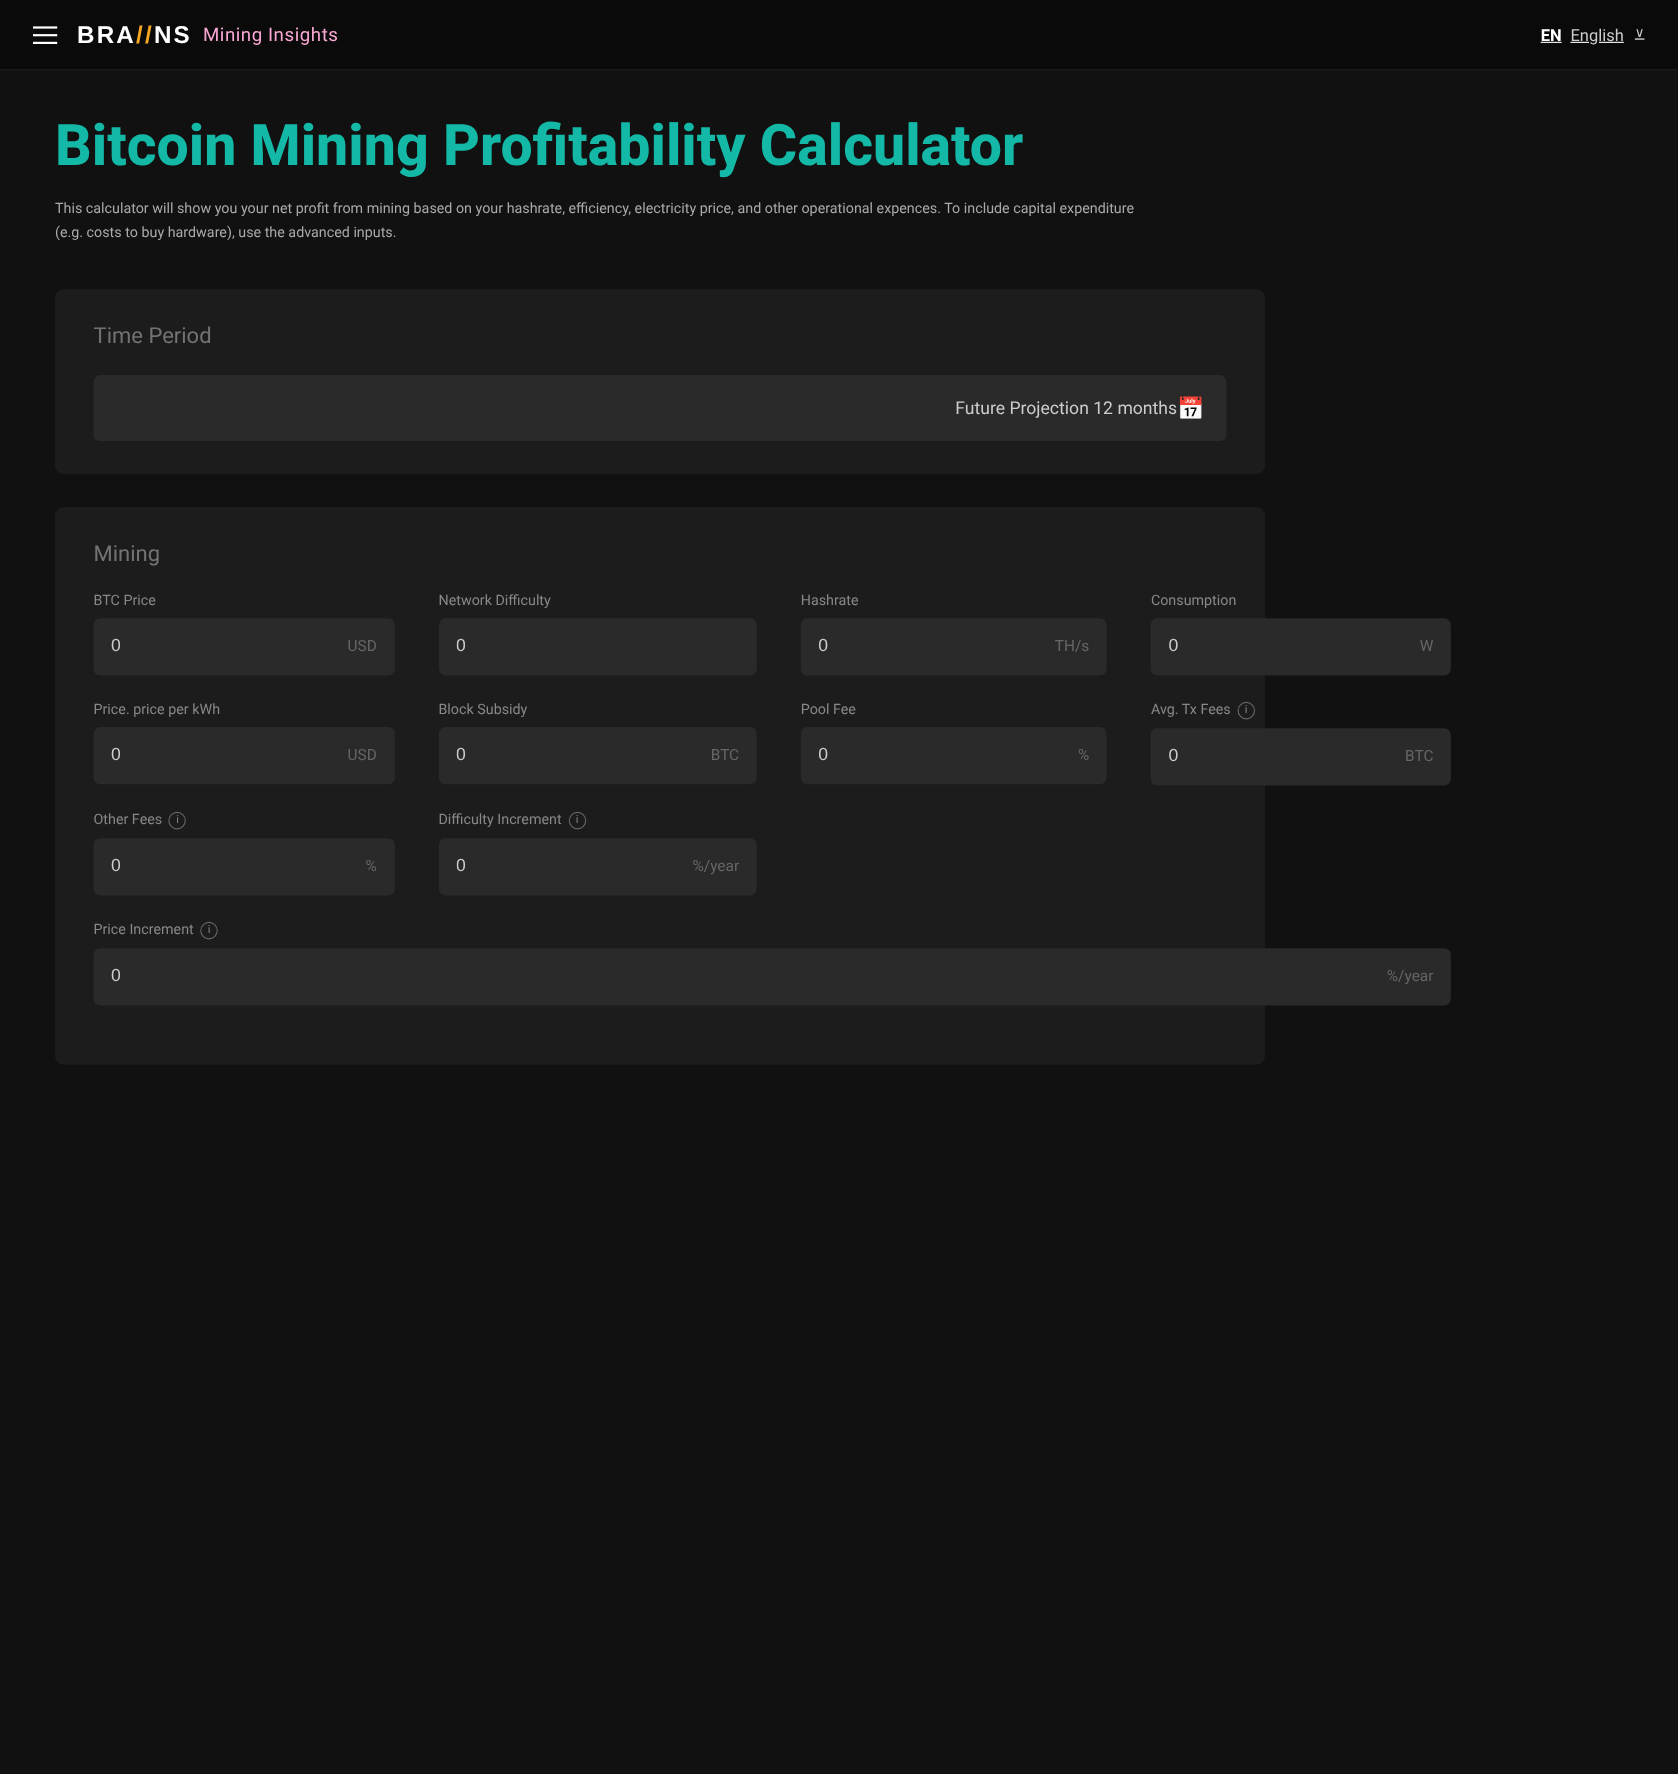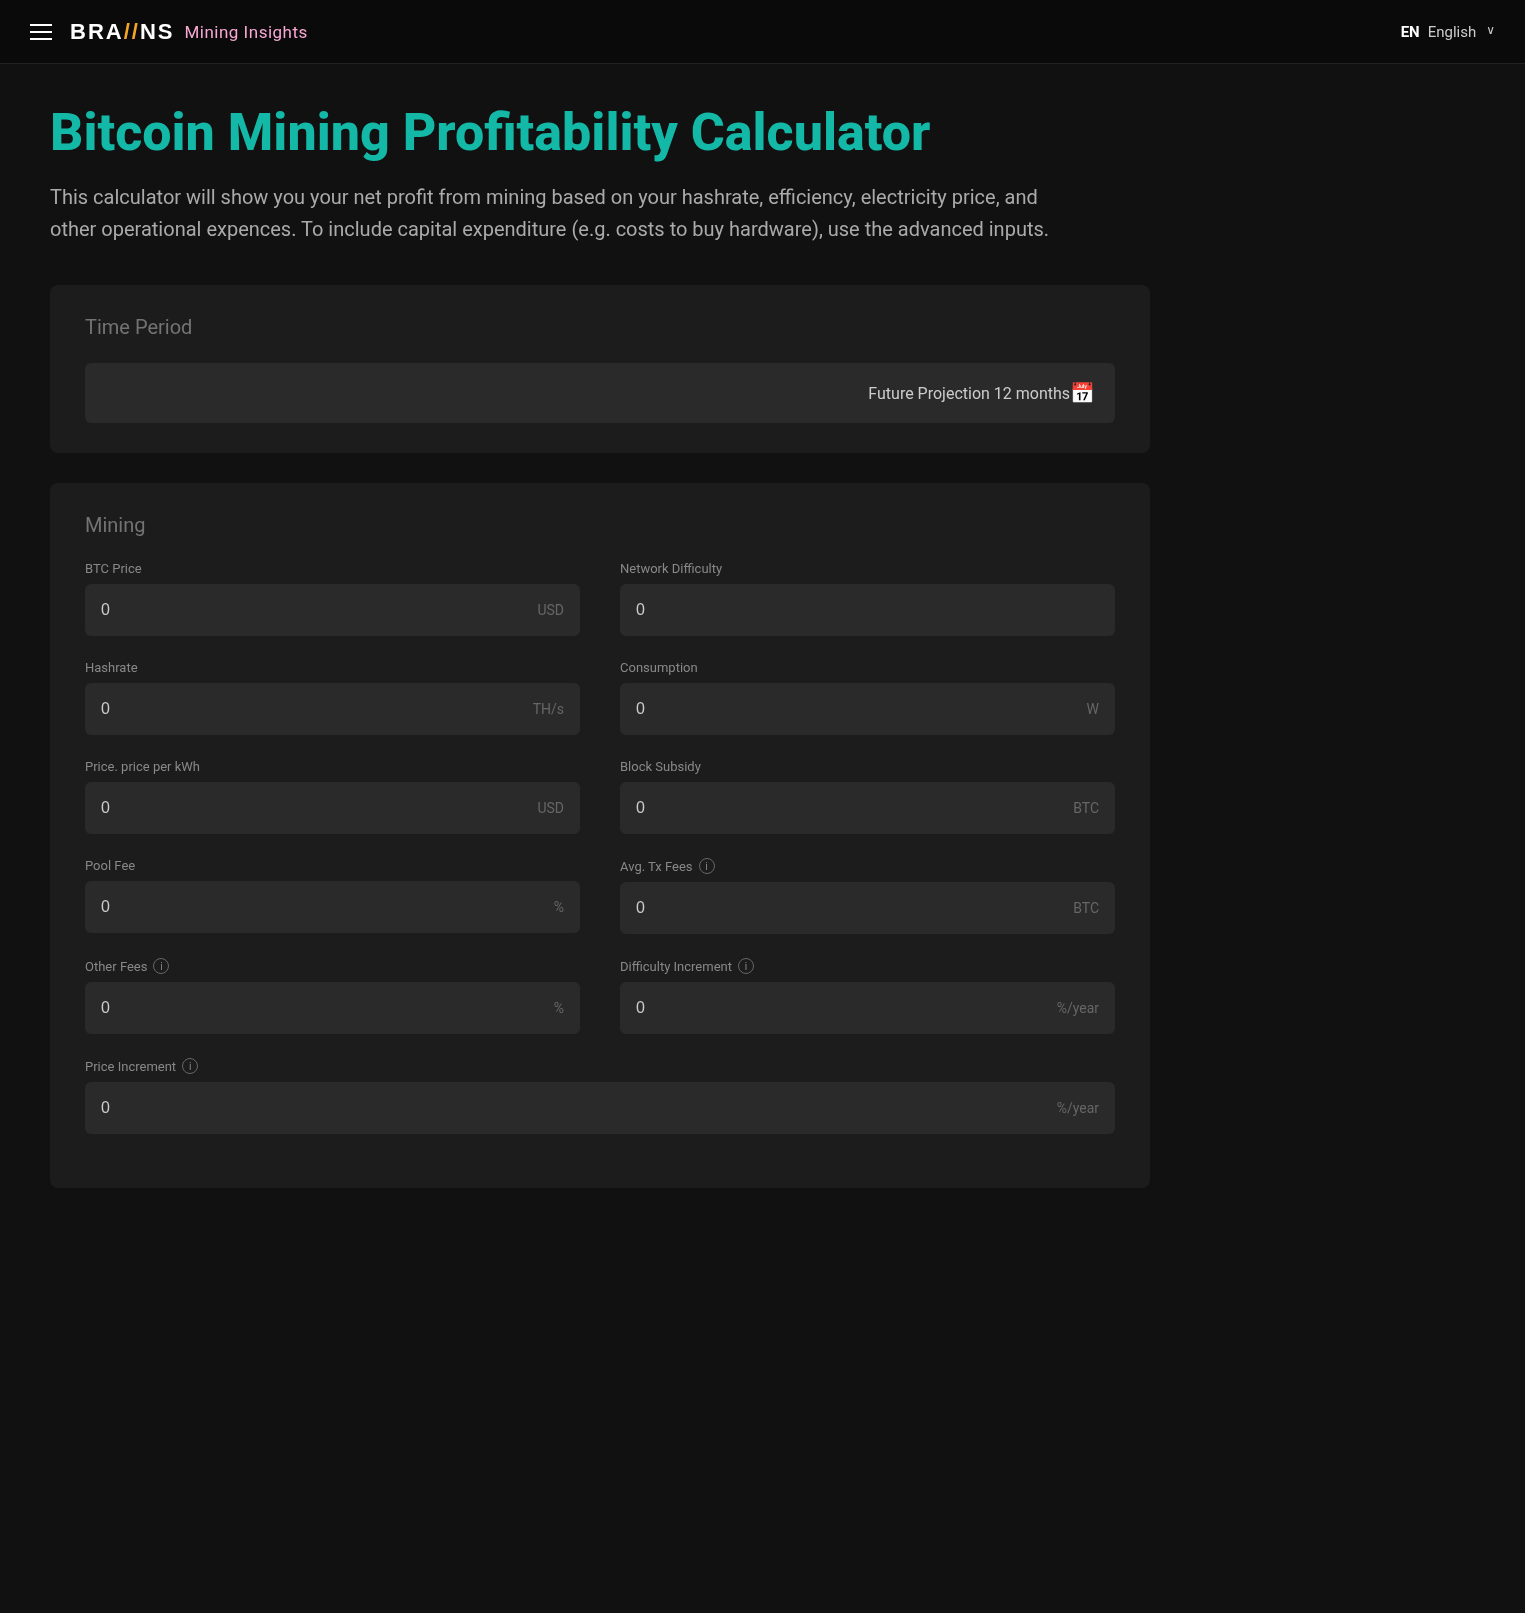--- a/index.html
+++ b/index.html
@@ -69,20 +69,21 @@
       font-size: 17px;
       font-weight: 400;
       color: #f9a8d4;
       letter-spacing: 0.5px;
     }
 
     .navbar-right {
       display: flex;
       gap: 8px;
       cursor: pointer;
+      text-decoration: underline;
     }
 
     .lang-code {
       font-weight: 700;
       font-size: 15px;
       color: #fff;
     }
 
     .lang-label {
       font-size: 15px;
@@ -103,21 +104,21 @@
 
     .page-title {
       font-size: 52px;
       font-weight: 800;
       color: #14b8a6;
       line-height: 1.1;
       margin-bottom: 20px;
     }
 
     .page-description {
-      font-size: 20px;
+      font-size: 13px;
       color: #aaaaaa;
       line-height: 1.6;
       margin-bottom: 40px;
       max-width: 1000px;
     }
 
     
     .card {
       background-color: #1c1c1c;
       border-radius: 8px;
@@ -149,21 +150,21 @@
     }
 
     .calendar-icon {
       font-size: 20px;
       color: #888888;
     }
 
     
     .inputs-grid {
       display: grid;
-      grid-template-columns: 1fr 1fr;
+      grid-template-columns: 1fr 1fr 1fr 1fr;
       gap: 0 40px;
     }
 
     .input-group {
       margin-bottom: 24px;
     }
 
     .input-label {
       font-size: 13px;
       color: #888888;

